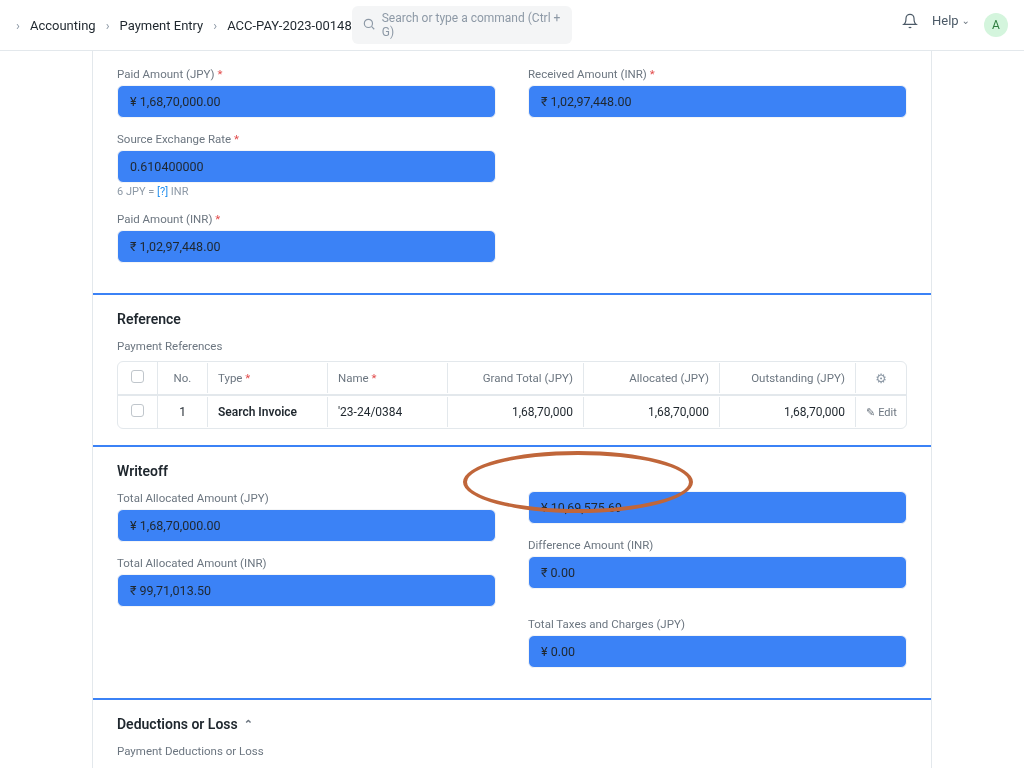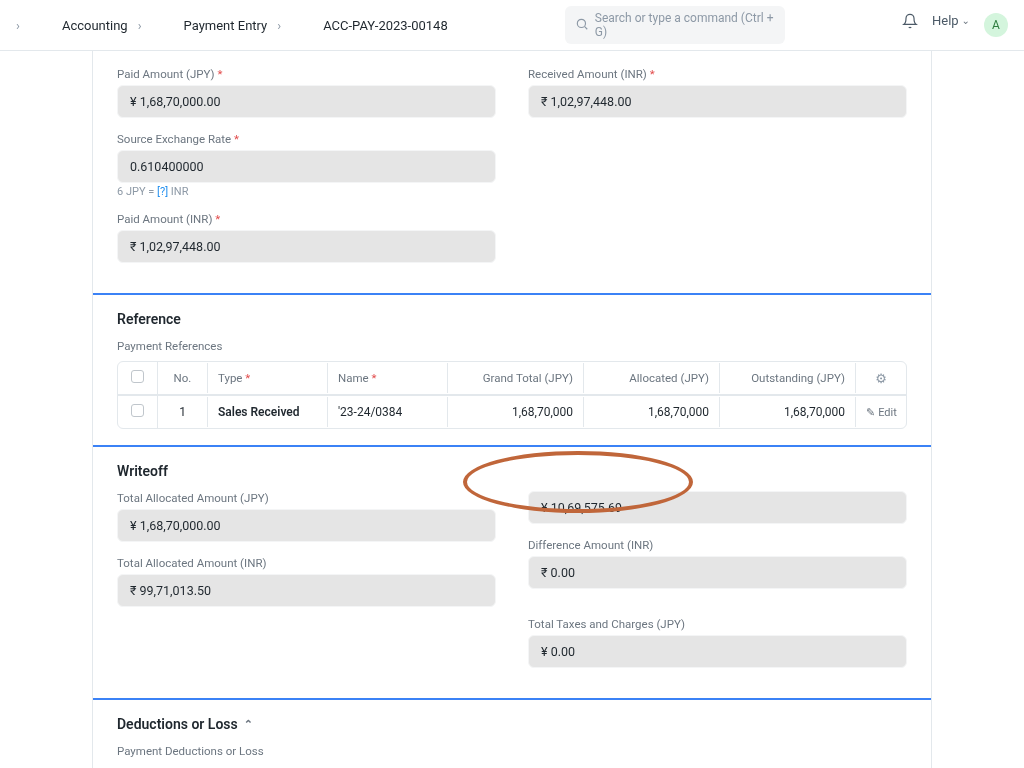--- a/index.html
+++ b/index.html
@@ -1,36 +1,36 @@
 <!DOCTYPE html>
 <html><head>
 <meta charset="utf-8">
 <style>
 * { box-sizing: border-box; margin: 0; padding: 0; }
 body { font-family: -apple-system, BlinkMacSystemFont, "Segoe UI", Roboto, sans-serif; font-size: 13px; color: #1f272e; background: #fff; }
 .top-header { display: flex; align-items: center; padding: 6px 16px; border-bottom: 1px solid #e3e8ec; }
 .breadcrumb-area { display: flex; align-items: center; gap: 10px; flex: 0 0 auto; }
 .breadcrumb-sep { color: #8d99a6; }
-.breadcrumb-item { color: #1f272e; font-size: 13px; margin-left: 32px; }
+.breadcrumb-item { color: #1f272e; font-size: 13px; }
 .breadcrumb-item.last { font-weight: 400; }
-.search-wrap { flex: 1; display: flex; justify-content: center; }
+.search-wrap { flex: 1; display: flex; }
 .search-box { display: flex; align-items: center; background: #f4f5f6; border-radius: 6px; padding: 5px 10px; width: 220px; color: #8d99a6; font-size: 12px; gap: 6px; }
 .right-actions { display: flex; align-items: flex-start; gap: 14px; }
 .bell-icon, .help-text { color: #4c5a67; font-size: 13px; }
 .avatar { width: 24px; height: 24px; border-radius: 50%; background: #d4f5dd; display: flex; align-items: center; justify-content: center; font-size: 12px; color: #2e7d3f; }
 .help-wrap { display: flex; align-items: center; gap: 3px; }
 
 .page-body { padding: 0 16px; }
 .form-container { max-width: 840px; margin: 0 auto; border-left: 1px solid #e3e8ec; border-right: 1px solid #e3e8ec; }
 .section { border-bottom: 2px solid #3b82f6; padding: 16px 24px; }
 .two-col { display: flex; gap: 32px; }
 .col { flex: 1; }
 .field-label { font-size: 11.5px; color: #6c7680; margin-bottom: 4px; display: block; }
 .req { color: #e24c4c; }
-.field-input { background: #e5e5e5; border: 1px solid #f4f5f6; border-radius: 6px; padding: 8px 12px; font-size: 12.5px; color: #1f272e; width: 100%; }
+.field-input { background: #3b82f6; border: 1px solid #f4f5f6; border-radius: 6px; padding: 8px 12px; font-size: 12.5px; color: #1f272e; width: 100%; }
 .field-group { margin-bottom: 14px; }
 .hint-text { font-size: 11px; color: #8d99a6; margin-top: 2px; }
 .hint-text .link { color: #2490ef; cursor: pointer; }
 
 .section-title { font-size: 14px; font-weight: 600; color: #1f272e; margin-bottom: 12px; display: flex; align-items: center; gap: 6px; }
 .section-subtitle { font-size: 11.5px; color: #6c7680; margin-bottom: 8px; }
 
 .ref-table { width: 100%; border: 1px solid #e3e8ec; border-radius: 6px; overflow: hidden; }
 .ref-thead, .ref-row { display: flex; align-items: center; }
 .ref-thead { border-bottom: 1px solid #e3e8ec; }
@@ -132,21 +132,21 @@
         <div class="ref-cell cell-type"><span>Type</span> <span class="req">*</span></div>
         <div class="ref-cell cell-name"><span>Name</span> <span class="req">*</span></div>
         <div class="ref-cell cell-num-2">Grand Total (JPY)</div>
         <div class="ref-cell cell-num-2">Allocated (JPY)</div>
         <div class="ref-cell cell-num-2">Outstanding (JPY)</div>
         <div class="ref-cell cell-action"><span class="gear-icon">⚙</span></div>
       </div>
       <div class="ref-row">
         <div class="ref-cell cell-check"><span class="mock-check"></span></div>
         <div class="ref-cell cell-no">1</div>
-        <div class="ref-cell cell-type" style="font-weight:600;">Sales Received</div>
+        <div class="ref-cell cell-type" style="font-weight:600;">Search Invoice</div>
         <div class="ref-cell cell-name">'23-24/0384</div>
         <div class="ref-cell cell-num-2">1,68,70,000</div>
         <div class="ref-cell cell-num-2">1,68,70,000</div>
         <div class="ref-cell cell-num-2">1,68,70,000</div>
         <div class="ref-cell cell-action"><span class="edit-link">
                 <span>✎</span> 
                 <span>Edit</span>
               </span></div>
       </div>
     </div>

